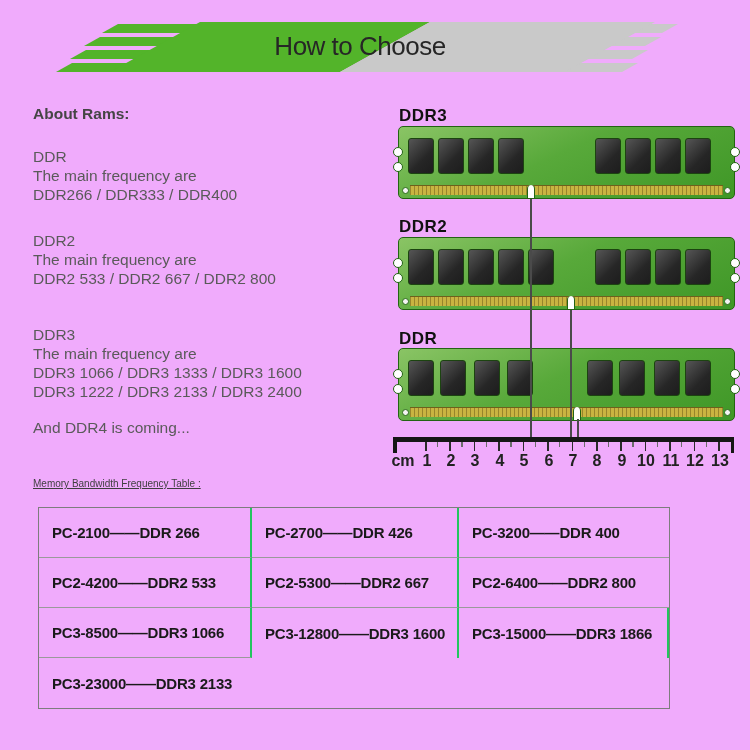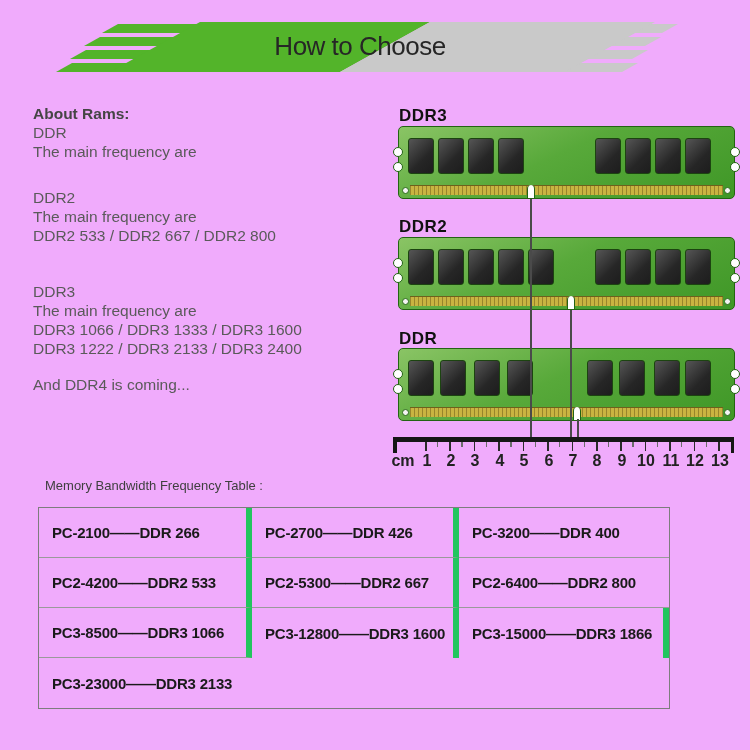--- a/index.html
+++ b/index.html
@@ -18,21 +18,21 @@
   .rs1{background:#c9c9c9;clip-path:polygon(600px 2px,678px 2px,662px 11px,584px 11px);}
   .rs2{background:#c9c9c9;clip-path:polygon(585px 15px,661px 15px,645px 24px,569px 24px);}
   .rs3{background:#c9c9c9;clip-path:polygon(570px 28px,648px 28px,632px 37px,554px 37px);}
   .rs4{background:#c9c9c9;clip-path:polygon(552px 41px,638px 41px,622px 50px,536px 50px);}
   .banner-title{position:absolute;left:210px;top:9px;width:300px;text-align:center;
                 font-size:26px;color:#262626;letter-spacing:-0.5px;}
 
   
   .about{position:absolute;left:33px;top:104px;width:340px;color:#5a5a5a;
          font-size:15.5px;line-height:19px;}
-  .about-title{font-weight:bold;color:#454545;font-size:15.5px;}
+  .about-title{font-weight:bold;color:#454545;font-size:15.5px;margin-bottom:24px;}
   .blk1{margin-bottom:27px;}
   .blk2{margin-bottom:37px;}
   .blk3{margin-bottom:17px;}
 
   
   .mod-label{position:absolute;left:399px;font-weight:bold;font-size:17px;color:#111;
              letter-spacing:0.5px;}
   .module{position:absolute;left:398px;width:337px;height:73px;}
   .pcb{position:absolute;left:0;top:0;right:0;bottom:0;border-radius:5px;
        background:linear-gradient(155deg,#8ac465 0%,#58a93a 45%,#3f9727 100%);
@@ -60,25 +60,25 @@
   .ruler-cap-l{position:absolute;left:0;top:0;width:3.5px;height:16px;background:#161616;}
   .ruler-cap-r{position:absolute;right:0;top:0;width:3.5px;height:16px;background:#161616;}
   .ticks-major{position:absolute;left:32px;top:4.5px;width:298px;height:9px;
         background:repeating-linear-gradient(to right,#2b2b2b 0 1.6px,transparent 1.6px 24.42px);}
   .ticks-minor{position:absolute;left:44px;top:4.5px;width:282px;height:5px;
         background:repeating-linear-gradient(to right,#6b6b6b 0 1.3px,transparent 1.3px 24.42px);}
   .rlab{position:absolute;top:15px;width:24px;text-align:center;font-size:16px;
         font-weight:bold;color:#222;}
 
   
-  .table-title{position:absolute;left:45px;top:478px;font-size:13px;color:#3f3f3f;}
+  .table-title{position:absolute;left:33px;top:478px;font-size:10px;color:#3f3f3f;text-decoration:underline;}
   .freq-table{position:absolute;left:38px;top:507px;width:630px;
               display:grid;grid-template-columns:213px 207px 210px;
               grid-auto-rows:50px;border:1px solid #7d7d7d;box-sizing:content-box;}
-  .cell{border-right:6px solid #22c55e;border-bottom:1px solid #9a9a9a;
+  .cell{border-right:2px solid #22c55e;border-bottom:1px solid #9a9a9a;
         display:flex;align-items:center;padding-left:13px;box-sizing:border-box;
         font-size:15px;font-weight:bold;color:#1a1a1a;letter-spacing:-0.2px;}
   .cell.last-col{border-right:none;}
   .cell.last-row{border-bottom:none;}
 </style>
 </head>
 <body>
 
 <div id="stage">
 
@@ -94,20 +94,21 @@
     <div class="poly green-main"></div>
     <div class="poly gray-main"></div>
     <div class="banner-title">How to Choose</div>
   </div>
 
   <div class="about">
     <div class="about-title">About Rams:</div>
     <div class="blk1">
       <div>DDR</div>
       <div>The main frequency are</div>
+      <div>DDR266 / DDR333 / DDR400</div>
     </div>
     <div class="blk2">
       <div>DDR2</div>
       <div>The main frequency are</div>
       <div>DDR2 533 / DDR2 667 / DDR2 800</div>
     </div>
     <div class="blk3">
       <div>DDR3</div>
       <div>The main frequency are</div>
       <div>DDR3 1066 / DDR3 1333 / DDR3 1600</div>

